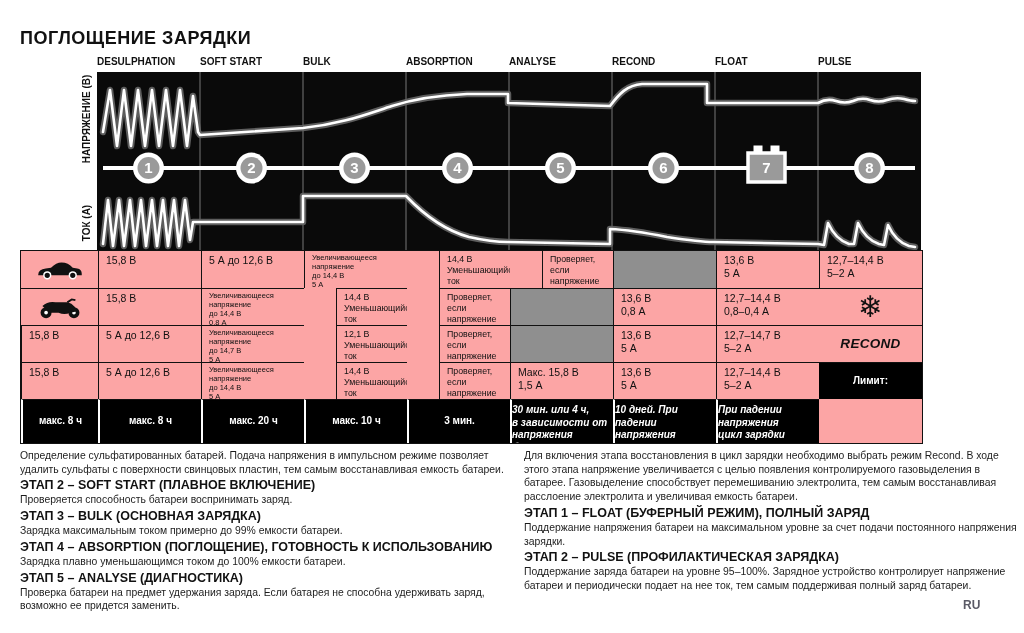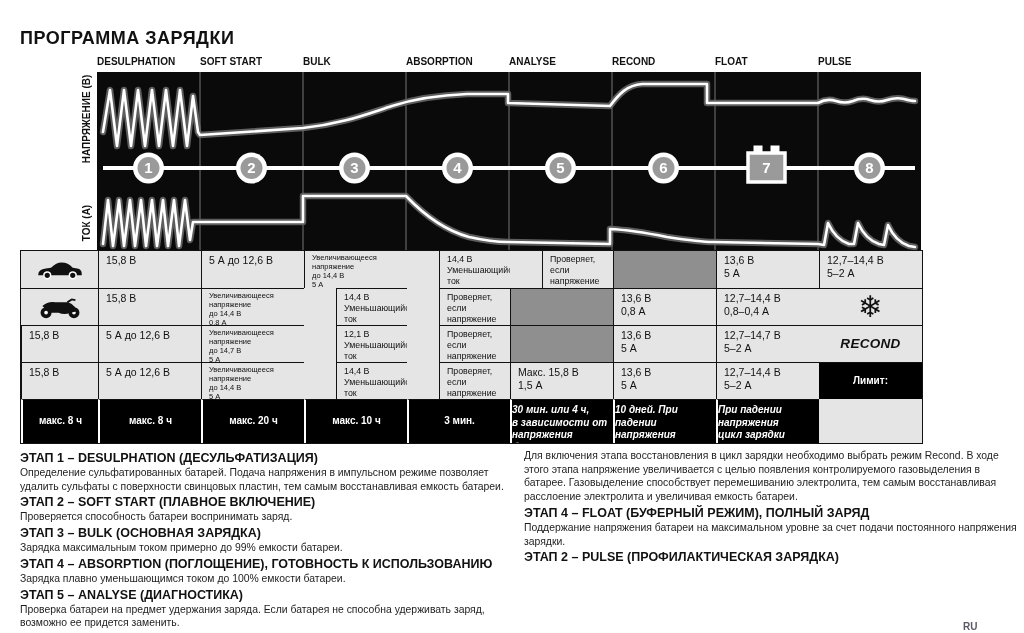--- a/index.html
+++ b/index.html
@@ -12,47 +12,47 @@
   .stage-headers{left:97px;top:56px;width:824px;display:flex;}
   .stage-headers span{width:103px;text-align:left;font-size:10px;font-weight:bold;}
   
   .vlabel{font-size:10px;font-weight:bold;text-align:center;transform:rotate(-90deg);height:14px;line-height:14px;}
   .vlabel-volt{left:39px;top:112px;width:96px;}
   .vlabel-curr{left:60px;top:216px;width:54px;}
   
   .chart{left:97px;top:72px;width:824px;height:178px;background:#0a0a0a;}
   
   .ptable{left:20px;top:250px;display:grid;grid-template-columns:77px repeat(8,103px);
-          grid-template-rows:37px 37px 37px 37px 44px;border:1px solid #111;background:#e5e5e5;}
+          grid-template-rows:37px 37px 37px 37px 44px;border:1px solid #111;background:#fca5a5;}
   .cell{border-left:1px solid #111;border-top:1px solid #111;padding:3px 3px 0 7px;
         font-size:10.5px;line-height:1.25;overflow:hidden;}
   .row0{border-top:none;}
   .col0{border-left:none;display:flex;align-items:center;justify-content:center;padding:0;}
   .fs-s{font-size:7.5px;line-height:1.2;padding-top:2px;}
   .fs-m{font-size:8.8px;line-height:1.25;margin-left:32px;}
   .pre{white-space:pre-line;}
   .gray{background:#8f8f8f;}
   .limit{background:#000;color:#fff;font-weight:bold;border-top:1px solid #111;border-left:2px solid #fff;}
   .limit.col0{border-left:none;}
   .limit-c{display:flex;align-items:center;justify-content:center;font-size:10px;padding:8px;}
   .limit-l{font-size:10px;font-style:italic;line-height:1.25;padding:4px 2px 0 0;}
   .recond-label{font-weight:bold;font-style:italic;font-size:13.5px;letter-spacing:.3px;}
   .snow{font-family:"DejaVu Sans",sans-serif;font-size:30px;line-height:30px;font-weight:bold;}
   
   .steps-col{width:494px;}
   .steps-left{left:20px;top:449px;}
   .steps-right{left:524px;top:449px;}
   .step-title{font-size:12.5px;font-weight:bold;margin:2px 0 1px 0;}
   .step-body{font-size:10.4px;line-height:1.32;margin:0 0 2px 0;color:#1c1c1c;}
-  .footer-ru{left:963px;top:621px;font-size:10px;color:#5a5a66;font-weight:bold;}
+  .footer-ru{left:963px;top:598px;font-size:12px;color:#5a5a66;font-weight:bold;}
 </style>
 </head>
 <body>
 
-<div class="abs page-title">ПРОГРАММА ЗАРЯДКИ</div>
+<div class="abs page-title">ПОГЛОЩЕНИЕ ЗАРЯДКИ</div>
 
 <div class="abs stage-headers">
   <span>DESULPHATION</span>
   <span>SOFT START</span>
   <span>BULK</span>
   <span>ABSORPTION</span>
   <span>ANALYSE</span>
   <span>RECOND</span>
   <span>FLOAT</span>
   <span>PULSE</span>
@@ -238,21 +238,20 @@
 цикл зарядки
 перезапускается</div>
   <div class="cell limit limit-l pre">При падении
 напряжения
 цикл зарядки
 перезапускается</div>
 </div>
 
 <div class="abs steps-col steps-left">
   <div>
-      <div class="step-title">ЭТАП 1 – DESULPHATION (ДЕСУЛЬФАТИЗАЦИЯ)</div>
       <div class="step-body">Определение сульфатированных батарей. Подача напряжения в импульсном режиме позволяет удалить сульфаты с поверхности свинцовых пластин, тем самым восстанавливая емкость батареи.</div>
     </div>
   <div>
       <div class="step-title">ЭТАП 2 – SOFT START (ПЛАВНОЕ ВКЛЮЧЕНИЕ)</div>
       <div class="step-body">Проверяется способность батареи воспринимать заряд.</div>
     </div>
   <div>
       <div class="step-title">ЭТАП 3 – BULK (ОСНОВНАЯ ЗАРЯДКА)</div>
       <div class="step-body">Зарядка максимальным током примерно до 99% емкости батареи.</div>
     </div>
@@ -264,21 +263,22 @@
       <div class="step-title">ЭТАП 5 – ANALYSE (ДИАГНОСТИКА)</div>
       <div class="step-body">Проверка батареи на предмет удержания заряда. Если батарея не способна удерживать заряд, возможно ее придется заменить.</div>
     </div>
 </div>
 
 <div class="abs steps-col steps-right">
   <div>
       <div class="step-body">Для включения этапа восстановления в цикл зарядки необходимо выбрать режим Recond. В ходе этого этапа напряжение увеличивается с целью появления контролируемого газовыделения в батарее. Газовыделение способствует перемешиванию электролита, тем самым восстанавливая расслоение электролита и увеличивая емкость батареи.</div>
     </div>
   <div>
-      <div class="step-title">ЭТАП 4 – FLOAT (БУФЕРНЫЙ РЕЖИМ), ПОЛНЫЙ ЗАРЯД</div>
+      <div class="step-title">ЭТАП 1 – FLOAT (БУФЕРНЫЙ РЕЖИМ), ПОЛНЫЙ ЗАРЯД</div>
       <div class="step-body">Поддержание напряжения батареи на максимальном уровне за счет подачи постоянного напряжения зарядки.</div>
     </div>
   <div>
       <div class="step-title">ЭТАП 2 – PULSE (ПРОФИЛАКТИЧЕСКАЯ ЗАРЯДКА)</div>
+      <div class="step-body">Поддержание заряда батареи на уровне 95–100%. Зарядное устройство контролирует напряжение батареи и периодически подает на нее ток, тем самым поддерживая полный заряд батареи.</div>
     </div>
 </div>
 
 <div class="abs footer-ru">RU</div>
 
 </body></html>

